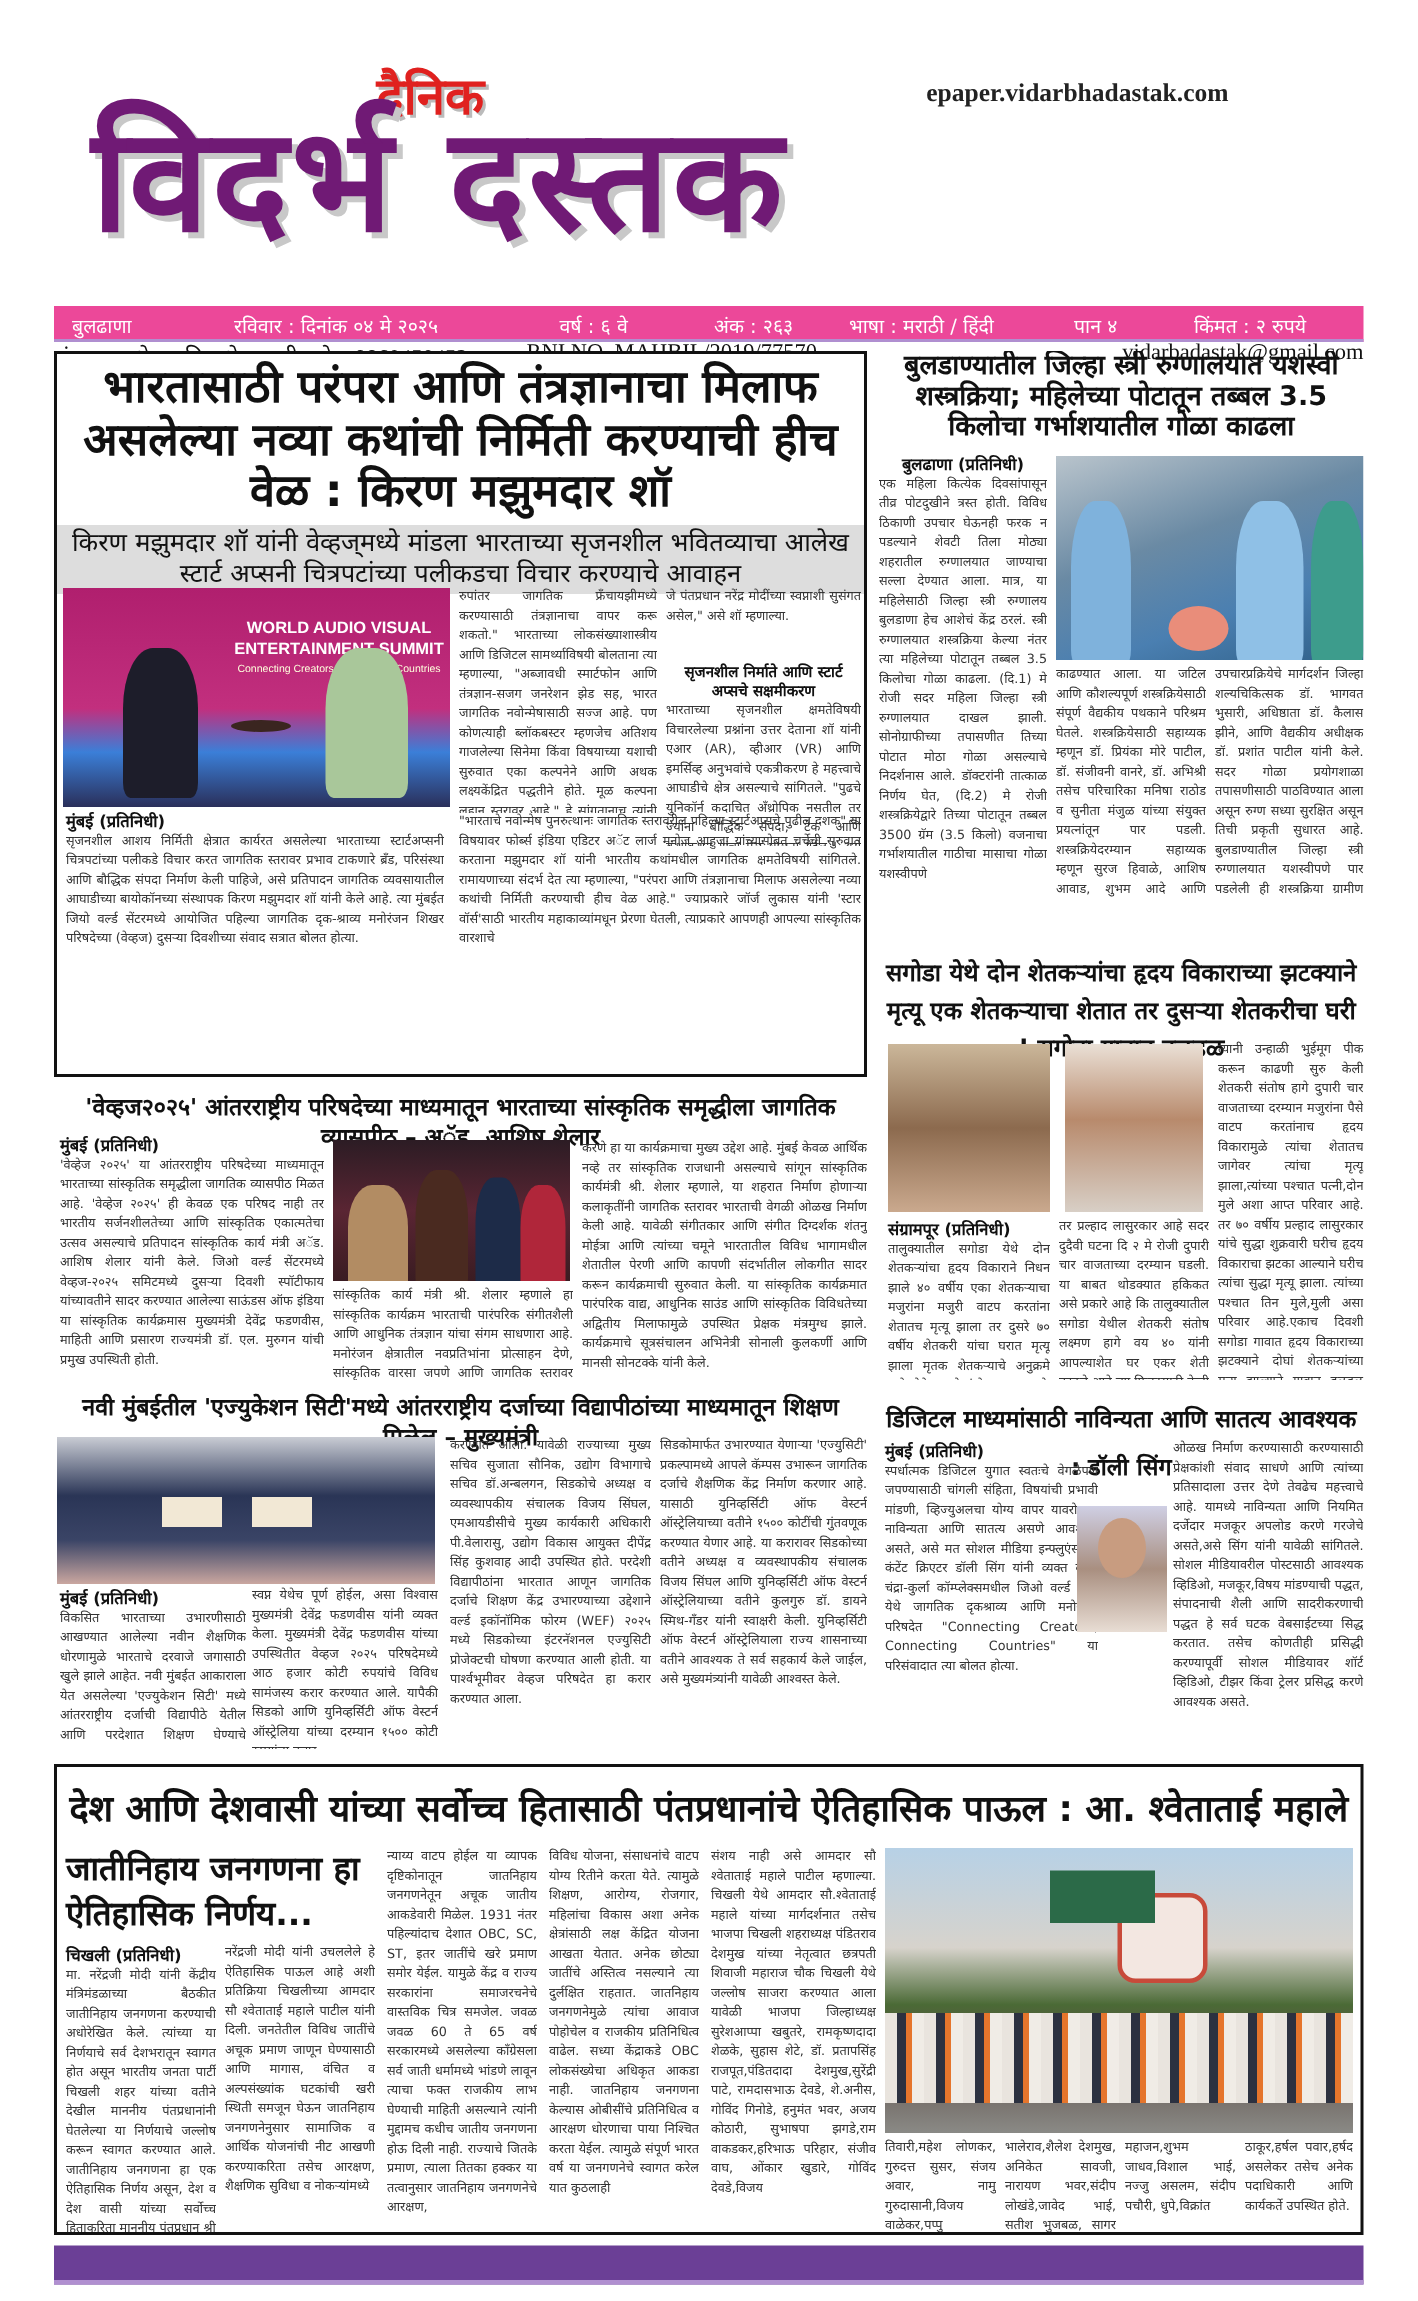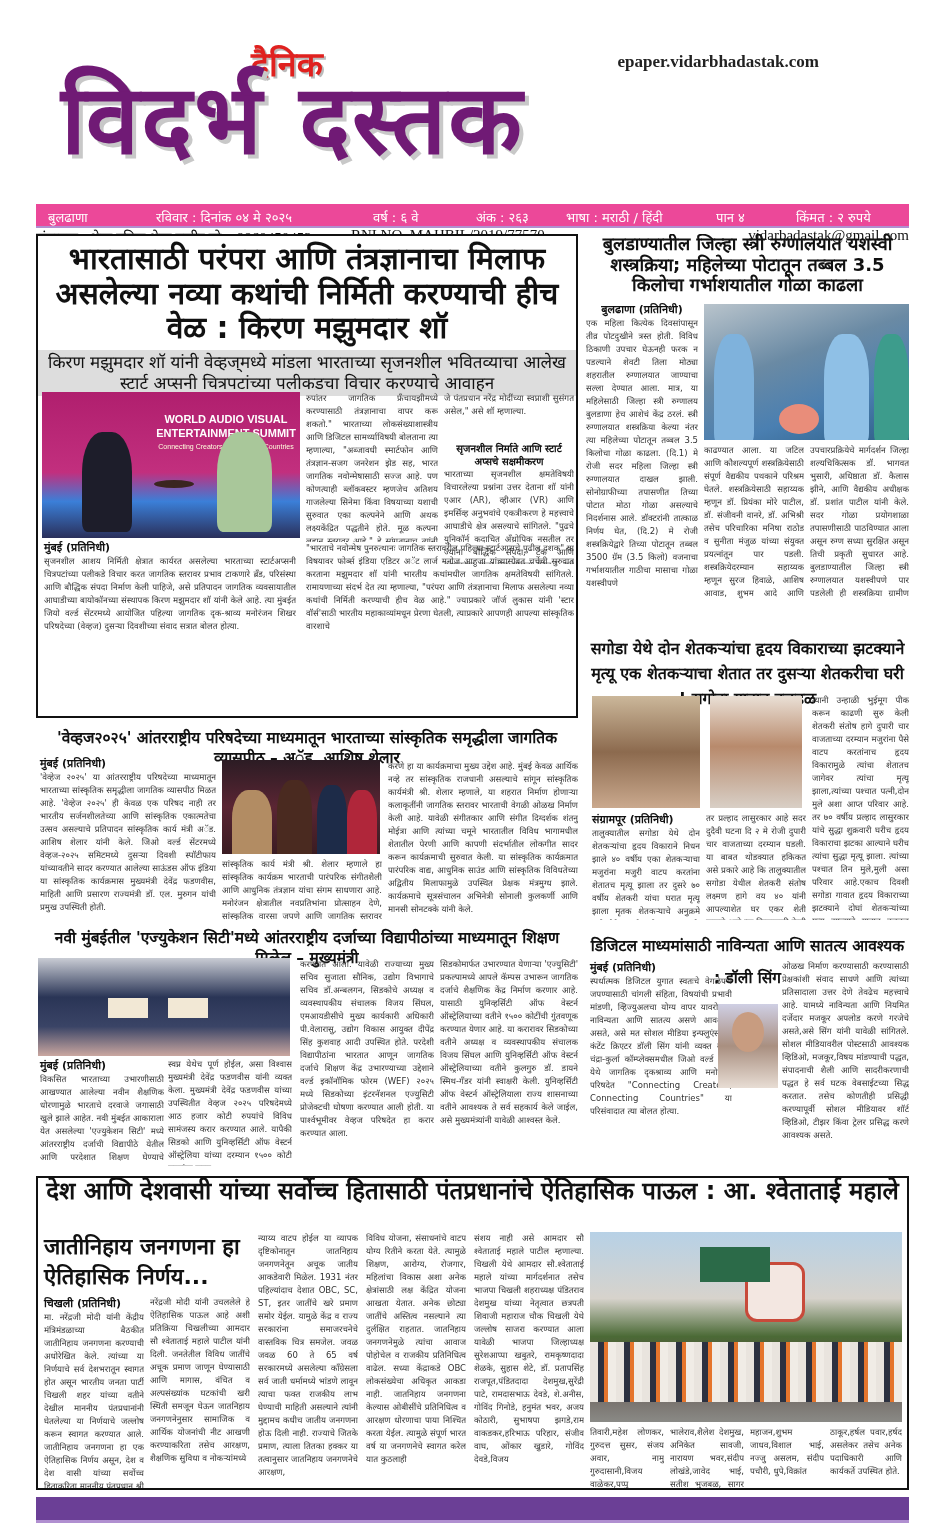--- a/index.html
+++ b/index.html
@@ -164,21 +164,21 @@
     <div class="dateline">मुंबई (प्रतिनिधी)</div>
     <div class="txt" style="height:190px;">स्पर्धात्मक डिजिटल युगात स्वतःचे वेगळेपण जपण्यासाठी चांगली संहिता, विषयांची प्रभावी मांडणी, व्हिज्युअलचा योग्य वापर यावरोबरच नाविन्यता आणि सातत्य असणे आवश्यक असते, असे मत सोशल मीडिया इन्फ्लुएंसर व कंटेंट क्रिएटर डॉली सिंग यांनी व्यक्त केले. चंद्रा-कुर्ला कॉम्प्लेक्समधील जिओ वर्ल्ड सेंटर येथे जागतिक दृकश्राव्य आणि मनोरंजन परिषदेत "Connecting Creators, Connecting Countries" या परिसंवादात त्या बोलत होत्या.</div>
   </div>
   <div class="photo ph-dolly" style="left:132px; top:74px; width:60px; height:84px;">
     <div class="person" style="left:14px; top:8px; width:32px; height:40px; background:#c89c80; border-radius:50%;"></div>
   </div>
   <div class="txt" style="position:absolute; left:196px; top:30px; width:127px; height:206px;">ओळख निर्माण करण्यासाठी करण्यासाठी प्रेक्षकांशी संवाद साधणे आणि त्यांच्या प्रतिसादाला उत्तर देणे तेवढेच महत्त्वाचे आहे. यामध्ये नाविन्यता आणि नियमित दर्जेदार मजकूर अपलोड करणे गरजेचे असते,असे सिंग यांनी यावेळी सांगितले. सोशल मीडियावरील पोस्टसाठी आवश्यक व्हिडिओ, मजकूर,विषय मांडण्याची पद्धत, संपादनाची शैली आणि सादरीकरणाची पद्धत हे सर्व घटक वेबसाईटच्या सिद्ध करतात. तसेच कोणतीही प्रसिद्धी करण्यापूर्वी सोशल मीडियावर शॉर्ट व्हिडिओ, टीझर किंवा ट्रेलर प्रसिद्ध करणे आवश्यक असते.</div>
 </div>
 
 <div class="box" style="left:36px; top:1176px; width:873px; height:314px;">
-  <div class="h1" style="font-size:24px; padding:0 4px 4px;">देश आणि देशवासी यांच्या सर्वोच्च हितासाठी पंतप्रधानांचे ऐतिहासिक पाऊल : आ. श्वेताताई महाले</div>
+  <div class="h1" style="font-size:24px; padding:15px 4px 4px;">देश आणि देशवासी यांच्या सर्वोच्च हितासाठी पंतप्रधानांचे ऐतिहासिक पाऊल : आ. श्वेताताई महाले</div>
   <div class="h1" style="position:absolute; left:6px; top:54px; width:200px; font-size:22px; line-height:30px; text-align:left;">जातीनिहाय जनगणना हा ऐतिहासिक निर्णय...</div>
   <div style="position:absolute; left:6px; top:118px; width:100px;">
     <div class="dateline">चिखली (प्रतिनिधी)</div>
     <div class="txt" style="height:180px;">मा. नरेंद्रजी मोदी यांनी केंद्रीय मंत्रिमंडळाच्या बैठकीत जातीनिहाय जनगणना करण्याची अधोरेखित केले. त्यांच्या या निर्णयाचे सर्व देशभरातून स्वागत होत असून भारतीय जनता पार्टी चिखली शहर यांच्या वतीने देखील माननीय पंतप्रधानांनी घेतलेल्या या निर्णयाचे जल्लोष करून स्वागत करण्यात आले. जातीनिहाय जनगणना हा एक ऐतिहासिक निर्णय असून, देश व देश वासी यांच्या सर्वोच्च हिताकरिता माननीय पंतप्रधान श्री</div>
   </div>
   <div class="txt" style="position:absolute; left:112px; top:118px; width:100px; height:190px;">नरेंद्रजी मोदी यांनी उचललेले हे ऐतिहासिक पाऊल आहे अशी प्रतिक्रिया चिखलीच्या आमदार सौ श्वेताताई महाले पाटील यांनी दिली. जनतेतील विविध जातींचे अचूक प्रमाण जाणून घेण्यासाठी आणि मागास, वंचित व अल्पसंख्यांक घटकांची खरी स्थिती समजून घेऊन जातनिहाय जनगणनेनुसार सामाजिक व आर्थिक योजनांची नीट आखणी करण्याकरिता तसेच आरक्षण, शैक्षणिक सुविधा व नोकऱ्यांमध्ये</div>
   <div class="txt" style="position:absolute; left:220px; top:54px; width:100px; height:254px;">न्याय्य वाटप होईल या व्यापक दृष्टिकोनातून जातनिहाय जनगणनेतून अचूक जातीय आकडेवारी मिळेल. 1931 नंतर पहिल्यांदाच देशात OBC, SC, ST, इतर जातींचे खरे प्रमाण समोर येईल. यामुळे केंद्र व राज्य सरकारांना समाजरचनेचे वास्तविक चित्र समजेल. जवळ जवळ 60 ते 65 वर्ष सरकारमध्ये असलेल्या काँग्रेसला सर्व जाती धर्मामध्ये भांडणे लावून त्याचा फक्त राजकीय लाभ घेण्याची माहिती असल्याने त्यांनी मुद्दामच कधीच जातीय जनगणना होऊ दिली नाही. राज्याचे जितके प्रमाण, त्याला तितका हक्कर या तत्वानुसार जातनिहाय जनगणनेचे आरक्षण,</div>
   <div class="txt" style="position:absolute; left:328px; top:54px; width:100px; height:254px;">विविध योजना, संसाधनांचे वाटप योग्य रितीने करता येते. त्यामुळे शिक्षण, आरोग्य, रोजगार, महिलांचा विकास अशा अनेक क्षेत्रांसाठी लक्ष केंद्रित योजना आखता येतात. अनेक छोट्या जातींचे अस्तित्व नसल्याने त्या दुर्लक्षित राहतात. जातनिहाय जनगणनेमुळे त्यांचा आवाज पोहोचेल व राजकीय प्रतिनिधित्व वाढेल. सध्या केंद्राकडे OBC लोकसंख्येचा अधिकृत आकडा नाही. जातनिहाय जनगणना केल्यास ओबीसींचे प्रतिनिधित्व व आरक्षण धोरणाचा पाया निश्चित करता येईल. त्यामुळे संपूर्ण भारत वर्ष या जनगणनेचे स्वागत करेल यात कुठलाही</div>
   <div class="txt" style="position:absolute; left:436px; top:54px; width:110px; height:254px;">संशय नाही असे आमदार सौ श्वेताताई महाले पाटील म्हणाल्या. चिखली येथे आमदार सौ.श्वेताताई महाले यांच्या मार्गदर्शनात तसेच भाजपा चिखली शहराध्यक्ष पंडितराव देशमुख यांच्या नेतृत्वात छत्रपती शिवाजी महाराज चौक चिखली येथे जल्लोष साजरा करण्यात आला यावेळी भाजपा जिल्हाध्यक्ष सुरेशआप्पा खबुतरे, रामकृष्णदादा शेळके, सुहास शेटे, डॉ. प्रतापसिंह राजपूत,पंडितदादा देशमुख,सुरेंद्री पाटे, रामदासभाऊ देवडे, शे.अनीस, गोविंद गिनोडे, हनुमंत भवर, अजय कोठारी, सुभाषपा झगडे,राम वाकडकर,हरिभाऊ परिहार, संजीव वाघ, ओंकार खुडारे, गोविंद देवडे,विजय</div>
   <div class="photo ph-rally" style="left:552px; top:54px; width:312px; height:190px;">

